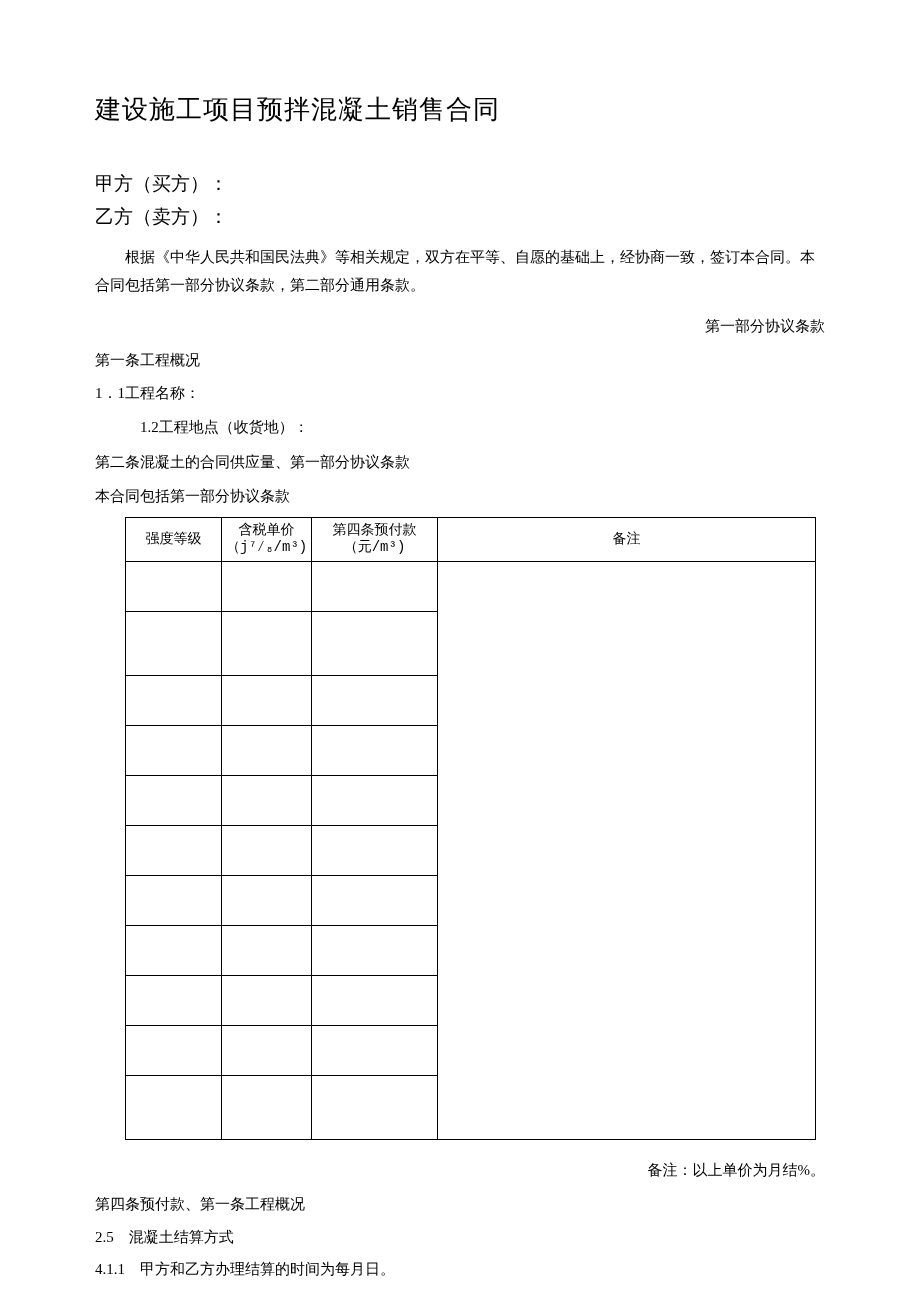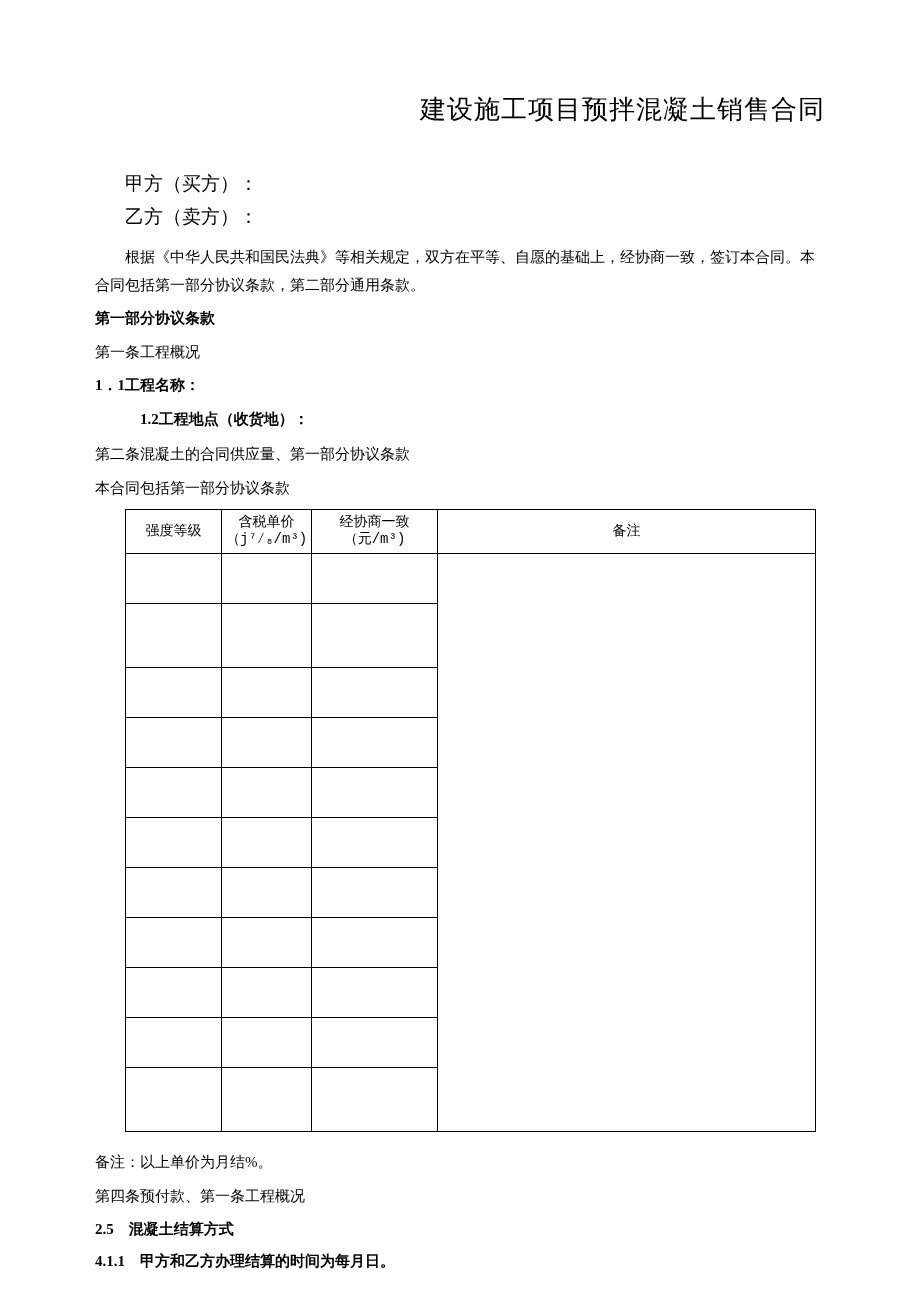--- a/index.html
+++ b/index.html
@@ -7,45 +7,44 @@
     background: #fff;
     font-family: "SimSun", "宋体", serif;
     width: 920px;
     height: 1301px;
     padding: 85px 95px 60px 95px;
     color: #000;
     font-size: 15px;
     line-height: 1.9;
   }
   .title {
-    text-align: right;
+    text-align: left;
     font-size: 26px;
     font-weight: 400;
     margin-bottom: 34px;
     letter-spacing: 1px;
   }
   .party {
     font-size: 19px;
     line-height: 1.7;
-    margin-left: 30px;
   }
   .intro {
     text-indent: 2em;
     margin-top: 10px;
   }
   .section-heading {
-    text-align: left;
-    font-weight: bold;
-    margin-top: 4px;
+    text-align: right;
+    font-weight: normal;
+    margin-top: 12px;
   }
   .article-heading {
     font-weight: normal;
     margin-top: 6px;
   }
-  .plain-line { margin-top: 4px; font-weight: bold; }
+  .plain-line { margin-top: 4px; }
   table.grade {
     border-collapse: collapse;
     margin: 6px 0 16px 30px;
     width: 690px;
     table-layout: fixed;
     font-family: Liberation Mono, monospace;
   }
   table.grade th, table.grade td {
     border: 1px solid #000;
     font-weight: normal;
@@ -55,21 +54,21 @@
     vertical-align: middle;
     padding: 2px 4px;
     line-height: 1.25;
   }
   table.grade td.body-row { height: 50px; }
   table.grade td.body-row-tall { height: 64px; }
   .col-a { width: 96px; }
   .col-b { width: 90px; }
   .col-c { width: 126px; }
   .col-d { width: 378px; }
-  .note { margin-top: 6px; }
+  .note { margin-top: 6px; text-align: right; }
 </style>
 </head>
 <body>
 
 <div class="title">建设施工项目预拌混凝土销售合同</div>
 
 <div class="party">甲方（买方）：</div>
 <div class="party">乙方（卖方）：</div>
 
 <p class="intro">根据《中华人民共和国民法典》等相关规定，双方在平等、自愿的基础上，经协商一致，签订本合同。本合同包括第一部分协议条款，第二部分通用条款。</p>
@@ -87,21 +86,21 @@
   <colgroup>
     <col class="col-a">
       <col class="col-b">
       <col class="col-c">
       <col class="col-d">
   </colgroup>
   <tbody>
       <tr>
     <th>强度等级</th>
     <th>含税单价（j⁷⁄₈/m³)</th>
-    <th>经协商一致（元/m³)</th>
+    <th>第四条预付款（元/m³)</th>
     <th>备注</th>
   </tr>
   <tr>
     <td class="body-row"></td>
     <td class="body-row"></td>
     <td class="body-row"></td>
     <td rowspan="11"></td>
   </tr>
   <tr>
     <td class="body-row-tall"></td>

